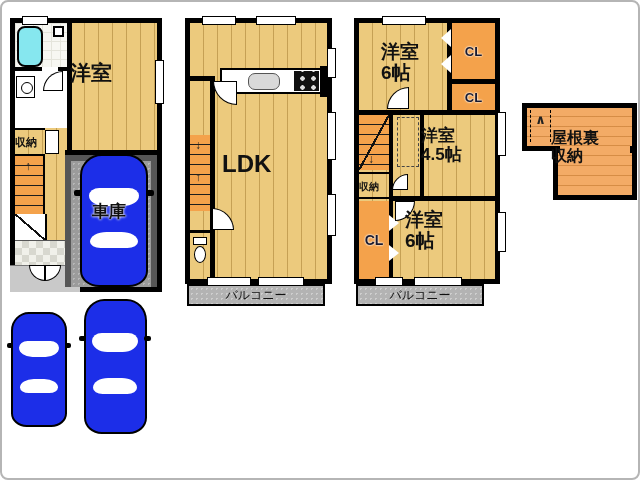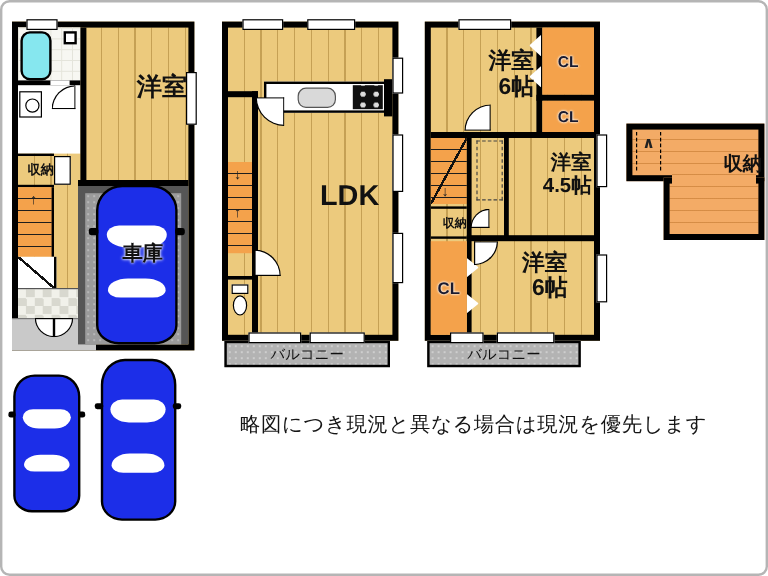--- a/index.html
+++ b/index.html
@@ -14,21 +14,21 @@
   .floor-v{
     background-color:var(--floor);
     background-image:repeating-linear-gradient(90deg, rgba(150,110,35,0) 0 13px, rgba(150,110,35,.45) 13px 14px);
   }
   .attic-floor{
     background-color:var(--attic_orange);
     background-image:repeating-linear-gradient(0deg, rgba(170,95,20,0) 0 9px, rgba(170,95,20,.4) 9px 10px);
   }
   .wall{position:absolute; background:var(--wall);}
   .win{position:absolute; background:#fff; border:1px solid #000; box-sizing:border-box; z-index:4;}
-  .room-label{position:absolute; text-align:right; font-weight:bold; color:#111; line-height:1.12; z-index:3;}
+  .room-label{position:absolute; text-align:left; font-weight:bold; color:#111; line-height:1.12; z-index:3;}
   .room-label span{display:block;}
   .closet{position:absolute; background:var(--closet_orange); display:flex; align-items:center; justify-content:center;}
   .closet .cl-txt{font-weight:bold; color:#1a1a2e; text-shadow:0 0 2px #fff,0 0 2px #fff;}
   .stairs{
     position:absolute; background-color:var(--closet_orange);
     background-image:repeating-linear-gradient(to bottom, rgba(0,0,0,0) 0 9px, #1d1d1d 9px 10px);
   }
   .stairs.diag{
     background-image:
       linear-gradient(to bottom right, rgba(0,0,0,0) calc(50% - 1px), #111 calc(50% - 1px) calc(50% + 1px), rgba(0,0,0,0) calc(50% + 1px)),
@@ -157,21 +157,21 @@
     <div class="stair-arrow" style="left:5px;top:116px;">↓</div>
     <div class="stair-arrow" style="left:5px;top:148px;">↑</div>
 
     <div class="arc bl" style="left:23px;top:58px;width:24px;height:24px;"></div>
     <div class="arc tr" style="left:22px;top:185px;width:22px;height:22px;"></div>
 
     <div class="wall" style="left:0;top:207px;width:20px;height:3px;"></div>
     <div class="fixture" style="left:3px;top:214px;width:14px;height:8px;"></div>
     <div class="fixture" style="left:4px;top:223px;width:12px;height:17px;border-radius:50%;"></div>
 
-    <div class="room-label" style="left:46px;top:128px;width:80px;font-size:24px;">
+    <div class="room-label" style="left:32px;top:128px;width:80px;font-size:24px;">
       <span>LDK</span>
     </div>
   </div>
 
   <div class="win" style="left:200px;top:14px;width:34px;height:9px;"></div>
   <div class="win" style="left:254px;top:14px;width:40px;height:9px;"></div>
   <div class="win" style="left:325px;top:46px;width:9px;height:30px;"></div>
   <div class="win" style="left:325px;top:110px;width:9px;height:48px;"></div>
   <div class="win" style="left:325px;top:192px;width:9px;height:42px;"></div>
   <div class="win" style="left:205px;top:275px;width:44px;height:9px;"></div>
@@ -243,33 +243,33 @@
     <span>バルコニー</span>
   </div>
 
   <div class="plan attic-floor" style="left:520px;top:101px;width:115px;height:48px;"></div>
   <div class="plan attic-floor" style="left:551px;top:146px;width:84px;height:52px;"></div>
   <div class="abs attic-floor" style="left:558px;top:141px;width:70px;height:12px;z-index:2;"></div>
   <div class="ladder" style="left:528px;top:108px;width:19px;height:32px;">
     <span>∧</span>
   </div>
   <div class="room-label" style="left:549px;top:127px;width:84px;font-size:16px;z-index:3;">
+    <span>屋根裏</span>
       <span>収納</span>
   </div>
 
   <div class="car" style="left:6px;top:310px;width:62px;height:116px;">
     <div class="car-body"></div>
       <div class="car-windshield"></div>
       <div class="car-rear"></div>
     <div class="car-mirror l"></div>
       <div class="car-mirror r"></div>
   </div>
   <div class="car" style="left:78px;top:297px;width:70px;height:136px;">
     <div class="car-body"></div>
       <div class="car-windshield"></div>
       <div class="car-rear"></div>
     <div class="car-mirror l"></div>
       <div class="car-mirror r"></div>
   </div>
 
-  <div class="note-text" style="left:198px;top:340px;">略図につき現況と異なる場合は現況を優先します</div>
 
 </div>
 
 </body></html>

